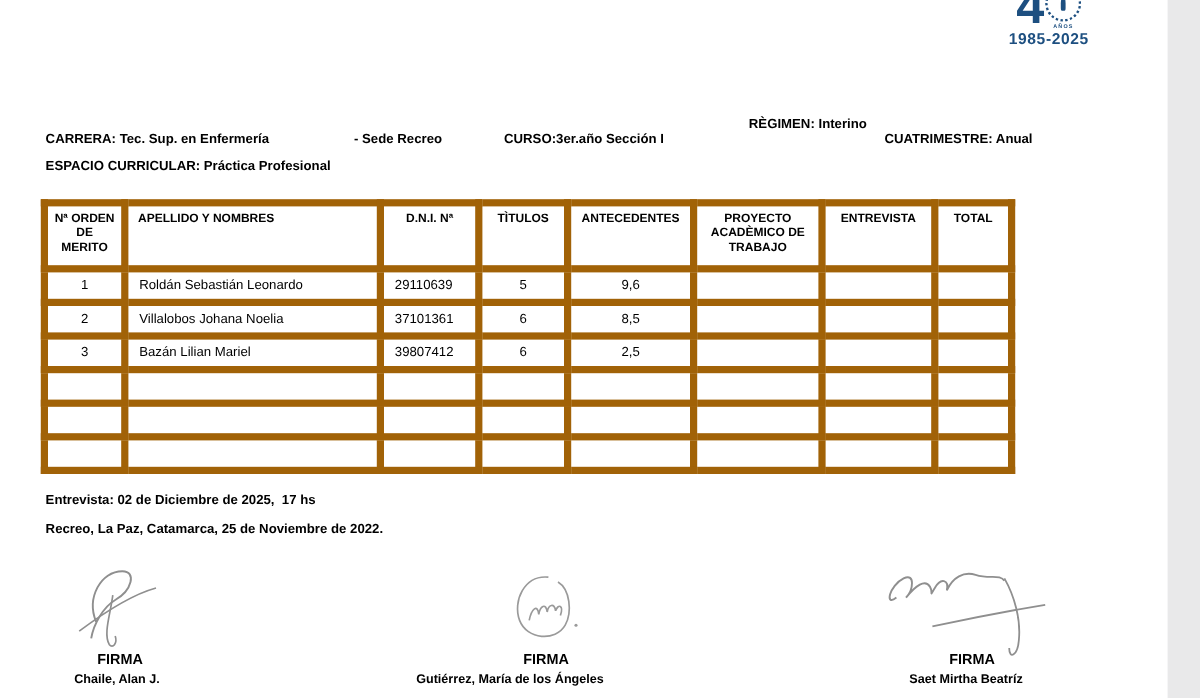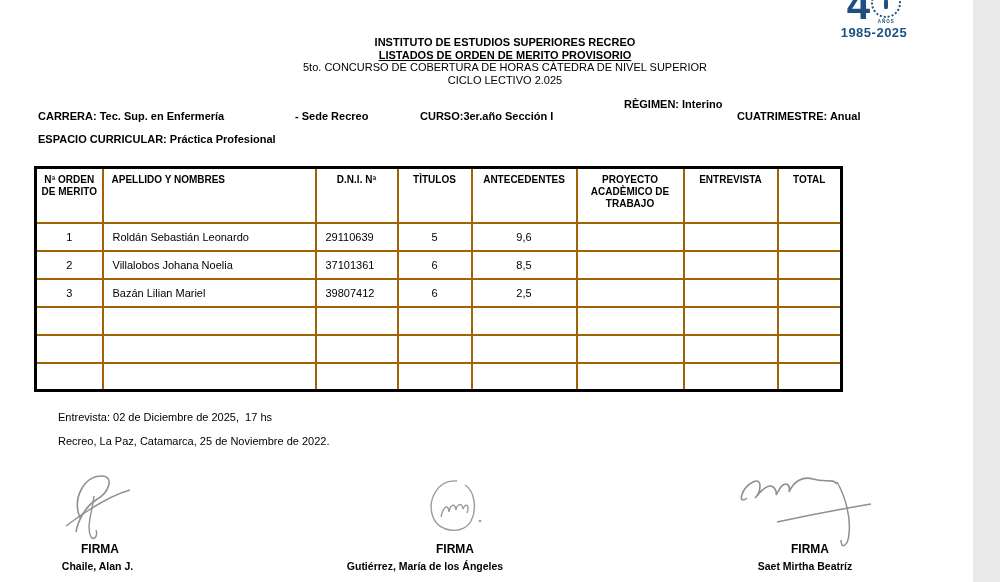--- a/index.html
+++ b/index.html
@@ -45,29 +45,29 @@
   #carrera { left: 38px; top: 110px; }
   #sede { left: 295px; top: 110px; }
   #curso { left: 420px; top: 110px; }
   #regimen { left: 608px; top: 98px; padding-left: 16px; }
   #cuatrimestre { left: 737px; top: 110px; }
   #espacio { left: 38px; top: 133px; }
 
   
   .merit-table { position: absolute; left: 34px; top: 166px; border-collapse: collapse;
     table-layout: fixed; width: 806px; border: 3px solid #000; }
-  .merit-table th, .merit-table td { border: 2px solid #a16207; overflow: hidden; }
+  .merit-table th, .merit-table td { border: 6px solid #a16207; overflow: hidden; }
   .merit-table th { font-size: 10px; font-weight: bold; vertical-align: top; padding: 5px 3px 0 3px;
     text-align: center; line-height: 12px; height: 55px; }
   .merit-table th.al { text-align: left; padding-left: 8px; }
   .merit-table td { font-size: 11px; height: 28px; text-align: center; vertical-align: middle; }
   .merit-table td.al { text-align: left; padding-left: 9px; }
 
   
-  .foot-line { position: absolute; font-size: 11px; font-weight: normal; white-space: pre; margin-left: 20px; }
+  .foot-line { position: absolute; font-size: 11px; font-weight: bold; white-space: pre; }
   #entrevista-line { left: 38px; top: 411px; }
   #lugar-line { left: 38px; top: 435px; }
 
   
   .sig-svg { position: absolute; }
   #sig1-svg { left: 58px; top: 470px; }
   #sig2-svg { left: 423px; top: 477px; }
   #sig3-svg { left: 733px; top: 464px; }
   .firma-label { position: absolute; font-size: 12px; font-weight: bold; text-align: center; }
   #firma1 { left: 60px; top: 542px; width: 80px; }
@@ -91,26 +91,20 @@
       <div class="lr-sealwrap">
         <div class="lr-seal">
           <div class="lr-flame"></div>
         </div>
         <span class="lr-anos">AÑOS</span>
       </div>
     </div>
     <div class="lr-years">1985-2025</div>
   </div>
 
-  <div class="title-block">
-    <div class="t-bold">INSTITUTO DE ESTUDIOS SUPERIORES RECREO</div>
-    <div class="t-underline">LISTADOS DE ORDEN DE MERITO PROVISORIO</div>
-    <div>5to. CONCURSO DE COBERTURA DE HORAS CÀTEDRA DE NIVEL SUPERIOR</div>
-    <div>CICLO LECTIVO 2.025</div>
-  </div>
 
   <span class="info-line" id="carrera">CARRERA: Tec. Sup. en Enfermería</span>
   <span class="info-line" id="sede">- Sede Recreo</span>
   <span class="info-line" id="curso">CURSO:3er.año Sección I</span>
   <span class="info-line" id="regimen">RÈGIMEN: Interino</span>
   <span class="info-line" id="cuatrimestre">CUATRIMESTRE: Anual</span>
   <span class="info-line" id="espacio">ESPACIO CURRICULAR: Práctica Profesional</span>
 
   <table class="merit-table">
     <colgroup>

